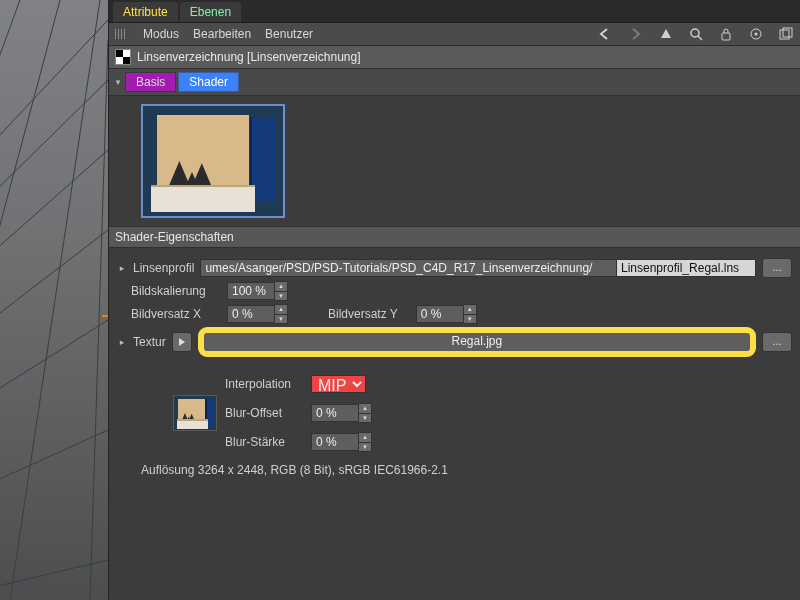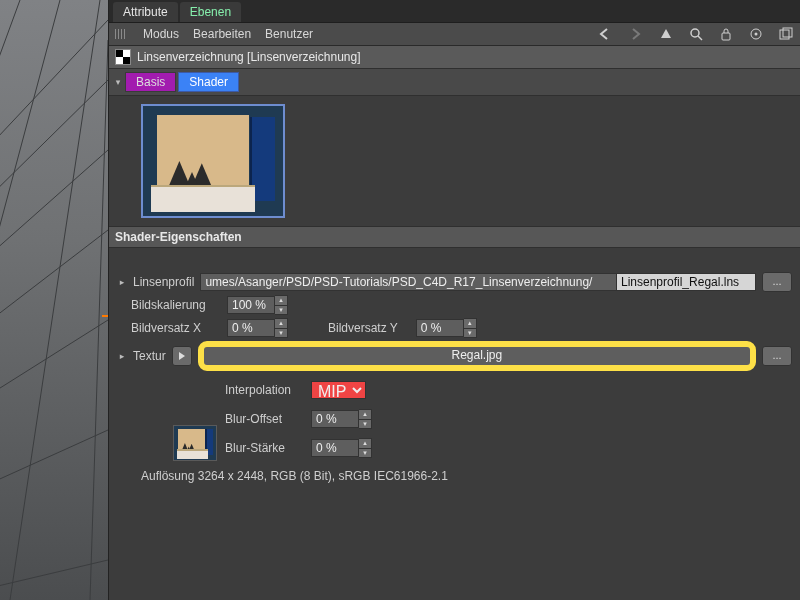--- a/index.html
+++ b/index.html
@@ -4,51 +4,51 @@
 <style>
   html,body{margin:0;padding:0;width:800px;height:600px;overflow:hidden;font-family:Arial,Helvetica,sans-serif;font-size:12px;color:#ccc;background:#000}
   .root{display:flex;width:800px;height:600px}
   
   .viewport{width:108px;height:600px;position:relative;background:linear-gradient(180deg,#808285 0%,#6f7173 40%,#4b4d4f 100%);overflow:hidden}
   .viewport svg{position:absolute;inset:0}
   
   .panel{flex:1;display:flex;flex-direction:column;background:#3c3c3c;border-left:1px solid #222}
   .tabbar{height:22px;display:flex;align-items:flex-end;background:#2a2a2a;border-bottom:1px solid #1e1e1e;padding-left:4px;gap:2px}
   .tab{padding:3px 10px;font-size:12px;color:#86efac;background:#3a3a3a;border-radius:3px 3px 0 0;cursor:pointer}
-  .tab.active{color:#e5e5e5}
+  .tab.active{color:#fde047}
   .menubar{height:22px;display:flex;align-items:center;background:#4b4b4b;border-bottom:1px solid #2a2a2a;padding:0 6px;gap:14px;color:#d8d8d8}
   .menubar .grip{display:inline-block;width:12px;height:10px;background:repeating-linear-gradient(90deg,#8a8a8a 0 1px,transparent 1px 3px);margin-right:2px}
   .menubar .spacer{flex:1}
   .ico{width:16px;height:16px;display:inline-flex;align-items:center;justify-content:center;color:#cfcfcf}
   .titlebar{height:22px;display:flex;align-items:center;gap:6px;background:#5a5a5a;padding:0 6px;color:#e8e8e8;border-bottom:1px solid #2f2f2f}
   .checker{width:14px;height:14px;background:conic-gradient(#fff 0 25%,#000 0 50%,#fff 0 75%,#000 0);border:1px solid #888}
   .subtabs{height:22px;display:flex;align-items:center;gap:2px;background:#494949;padding:2px 4px;border-bottom:1px solid #2f2f2f}
   .subtabs .tri{width:10px;text-align:center;color:#bbb;font-size:9px;cursor:pointer}
   .subtab{padding:2px 10px;font-size:12px;color:#ddd;background:#a21caf;border:1px solid #3a3a3a;cursor:pointer}
   .subtab.active{background:#3b82f6;color:#fff;border-color:#3c5aa6}
   .content{flex:1;padding:6px 8px 8px 8px;overflow:auto}
   .preview-lg{width:140px;height:110px;border:2px solid #6e8dd0;margin:2px 0 8px 24px;background:#2a2a2a;position:relative;overflow:hidden}
   .preview-sm{width:42px;height:34px;border:1px solid #5a5a5a;background:#2a2a2a;position:relative;overflow:hidden;margin-right:8px}
-  .section-head{background:#575757;color:#e8e8e8;padding:3px 6px;font-weight:bold;margin:0 -8px 24px -8px;border-top:1px solid #2f2f2f;border-bottom:1px solid #2f2f2f}
+  .section-head{background:#575757;color:#e8e8e8;padding:3px 6px;font-weight:normal;margin:0 -8px 10px -8px;border-top:1px solid #2f2f2f;border-bottom:1px solid #2f2f2f}
   .row{display:flex;align-items:center;gap:6px;margin:3px 0;min-height:20px}
   .row .caret{width:10px;font-size:9px;color:#bbb;cursor:pointer;text-align:center}
   .row .lbl{color:#cfcfcf;white-space:nowrap}
   .field{height:18px;background:#5e5e5e;border:1px solid #323232;color:#eee;padding:0 4px;font-size:12px;box-sizing:border-box}
   .field.light{background:#d6d6d6;color:#111}
   .spin{display:flex;align-items:center}
   .spin input{width:48px;height:18px;background:#5e5e5e;border:1px solid #323232;color:#eee;padding:0 4px;font-size:12px;text-align:left;box-sizing:border-box}
   .spin .arrows{width:12px;height:18px;display:flex;flex-direction:column;border:1px solid #323232;border-left:none}
   .spin .arrows span{flex:1;font-size:7px;line-height:8px;text-align:center;background:#6a6a6a;color:#ddd;cursor:pointer}
   .spin .arrows span:first-child{border-bottom:1px solid #323232}
   .btn-ell{width:28px;height:18px;background:#6a6a6a;border:1px solid #323232;color:#ddd;font-size:11px;line-height:16px;text-align:center;border-radius:3px;cursor:pointer}
   .btn-play{width:18px;height:18px;background:#6a6a6a;border:1px solid #323232;border-radius:3px;display:inline-flex;align-items:center;justify-content:center;cursor:pointer}
   .texbar{flex:1;height:18px;background:#5e5e5e;border:6px solid #fde047;border-radius:9px;color:#eee;text-align:center;font-size:12px;line-height:17px}
   .dd{display:flex;align-items:center}
   .dd select{height:18px;background:#ef4444;border:1px solid #323232;color:#eee;font-size:16px;padding:0 2px}
-  .texgroup{display:flex;align-items:flex-end;margin:6px 0 4px 56px}
+  .texgroup{display:flex;align-items:center;margin:14px 0 4px 56px}
   .texprops{display:flex;flex-direction:column;gap:3px}
   .resline{color:#cfcfcf;margin:8px 0 0 24px}
   
   .scene{position:absolute;inset:0}
   .scene .wall{position:absolute;inset:0;background:#1f3a52}
   .scene .shelf-back{position:absolute;left:10%;top:8%;right:24%;bottom:10%;background:#d8b98a}
   .scene .shelf-front{position:absolute;left:6%;right:20%;bottom:4%;height:22%;background:#e8e1d8;border-top:2px solid #bba77b}
   .scene .book{position:absolute;right:6%;top:10%;width:16%;height:76%;background:#143a7c;border-left:2px solid #0c244e}
   .scene .pyr{position:absolute;bottom:26%;width:16%;height:24%;background:#2b2b2b;clip-path:polygon(50% 0,100% 100%,0 100%)}
   .scene .p1{left:18%}

